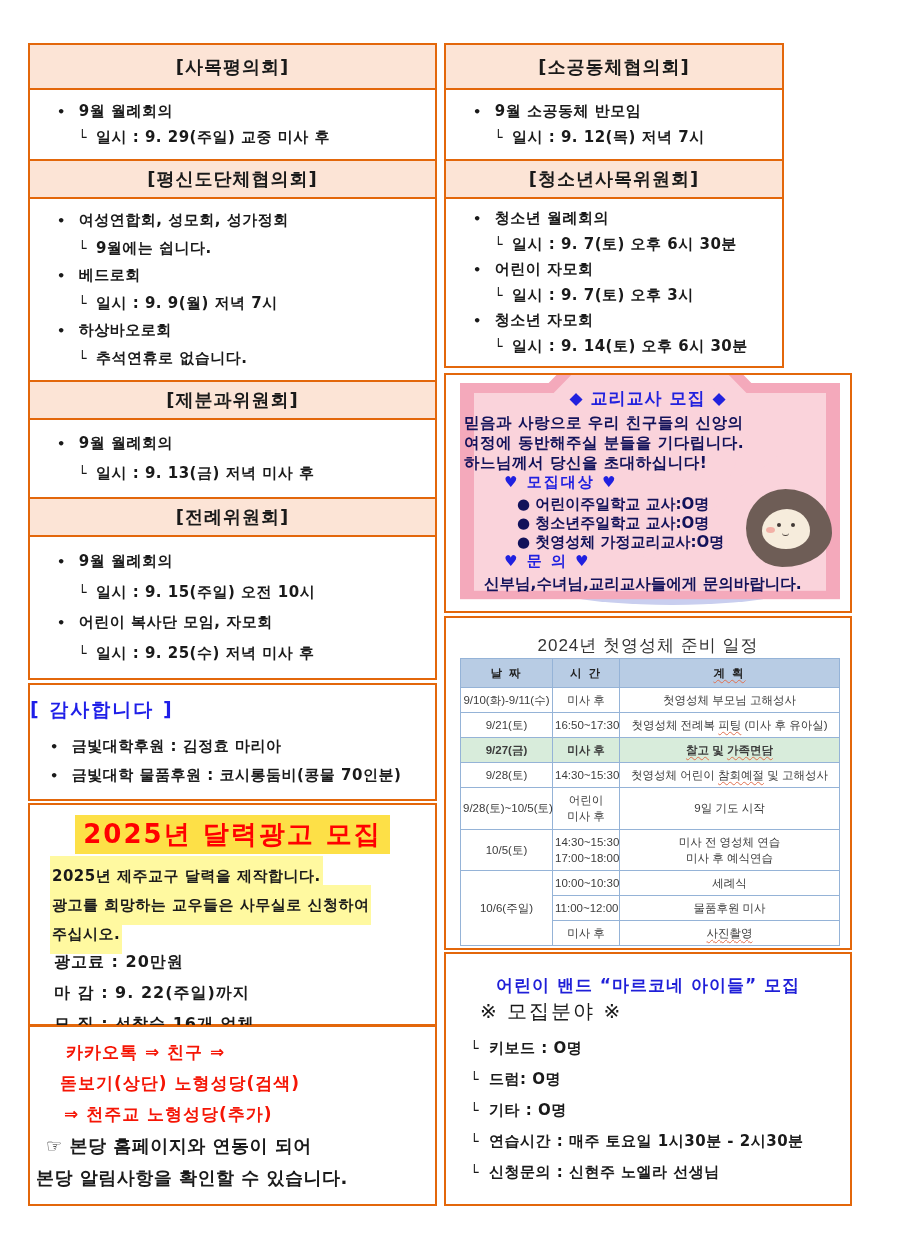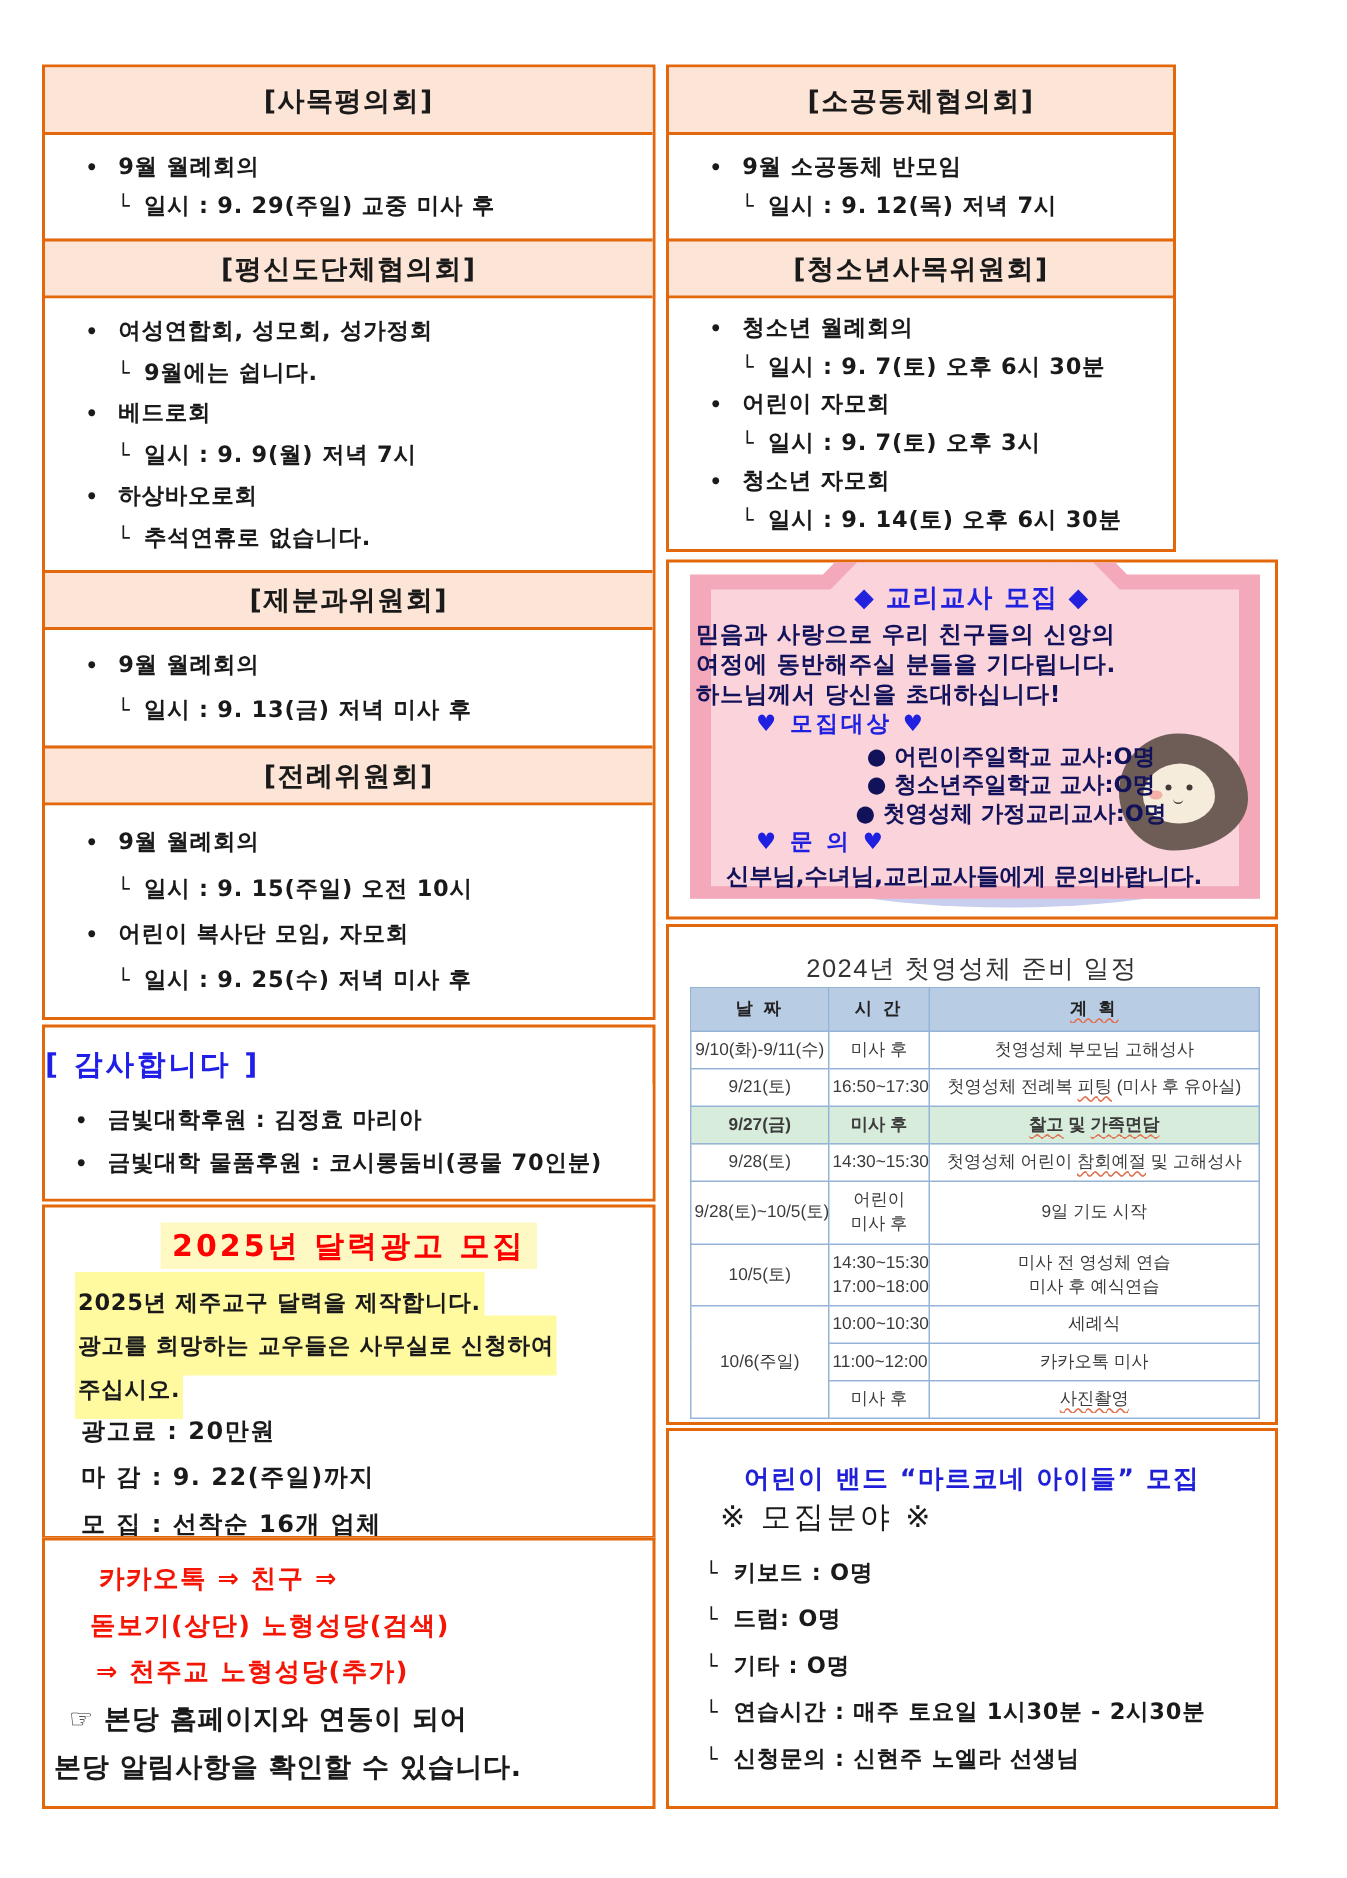--- a/index.html
+++ b/index.html
@@ -18,21 +18,21 @@
          font-size:15px;font-weight:bold;letter-spacing:0.5px;}
   .bdot{font-size:13px;}
   .sline{display:flex;align-items:baseline;gap:9px;padding-left:48px;
          font-size:15px;font-weight:bold;letter-spacing:0.5px;}
   .smark{font-size:14px;}
   
   .thanks-title{color:#1F1FE8;font-size:19px;font-weight:bold;
                 letter-spacing:2px;margin-top:12px;}
   
   .cal-title-row{text-align:center;margin-top:10px;}
-  .cal-title{display:inline-block;background:#fef9c3;color:#FF0000;font-size:20px;
+  .cal-title{display:inline-block;background:#fde047;color:#FF0000;font-size:26px;
              font-weight:bold;letter-spacing:2px;padding:2px 8px;}
   .cal-body{margin-top:12px;padding-left:20px;display:flex;flex-direction:column;gap:9px;}
   .cal-body-line span{background:#FFF9A0;font-size:15px;font-weight:bold;
                       letter-spacing:0.5px;padding:11px 2px;}
   .cal-details{margin-top:8px;padding-left:24px;display:flex;flex-direction:column;gap:10px;
                font-size:16px;font-weight:bold;letter-spacing:1px;}
   
   .kakao-red{color:#F51505;font-size:17px;font-weight:bold;letter-spacing:1px;}
   .kakao-black{font-size:18px;font-weight:bold;letter-spacing:0.5px;}
   
@@ -57,21 +57,21 @@
        border-radius:50%;}
   .char .mouth{position:absolute;left:36px;top:43px;width:7px;height:3px;
        border-bottom:1.5px solid #4a403b;border-radius:0 0 6px 6px;}
   .tr-text{position:relative;z-index:3;display:flex;flex-direction:column;padding-top:12px;}
   .tr-title{text-align:center;color:#2121DE;font-size:17px;font-weight:bold;
             letter-spacing:1px;height:26px;}
   .tr-intro{padding-left:18px;color:#12125A;font-size:15.5px;font-weight:bold;
             letter-spacing:0.5px;height:20px;}
   .tr-label{padding-left:58px;color:#2020E0;font-size:15px;font-weight:bold;
             letter-spacing:2px;height:22px;}
-  .tr-item{padding-left:52px;color:#12125A;font-size:15px;font-weight:bold;height:19px;text-align:center;}
+  .tr-item{padding-left:71px;color:#12125A;font-size:15px;font-weight:bold;height:19px;}
   .tr-inquiry{padding-left:38px;color:#12125A;font-size:15.5px;font-weight:bold;height:20px;}
   
   .sched-title{text-align:center;margin-top:16px;font-family:"Liberation Sans",sans-serif;
                font-size:17px;color:#333;letter-spacing:1px;}
   table.sched{position:absolute;left:14px;top:40px;width:380px;border-collapse:collapse;
               font-family:"Liberation Sans",sans-serif;font-size:11.5px;color:#3b3b3b;
               table-layout:fixed;}
   table.sched th,table.sched td{border:1px solid #95B3D7;text-align:center;
               padding:4px 2px;line-height:1.4;}
   table.sched thead th{background:#B8CCE4;color:#222;font-weight:bold;height:20px;
@@ -347,21 +347,21 @@
               <div>미사 후 예식연습</div>
             </td>
         </tr>
         <tr>
           <td rowspan="3"><span>10/6(주일)</span></td>
           <td><span>10:00~10:30</span></td>
           <td><span>세례식</span></td>
         </tr>
         <tr>
           <td><span>11:00~12:00</span></td>
-          <td><span>카카오톡 미사</span></td>
+          <td><span>물품후원 미사</span></td>
         </tr>
         <tr>
           <td><span>미사 후</span></td>
           <td><span class="sc">사진촬영</span></td>
         </tr>
       </tbody>
     </table>
   </section>
 
   <section class="obox" style="left:444px;top:952px;width:408px;height:254px">

